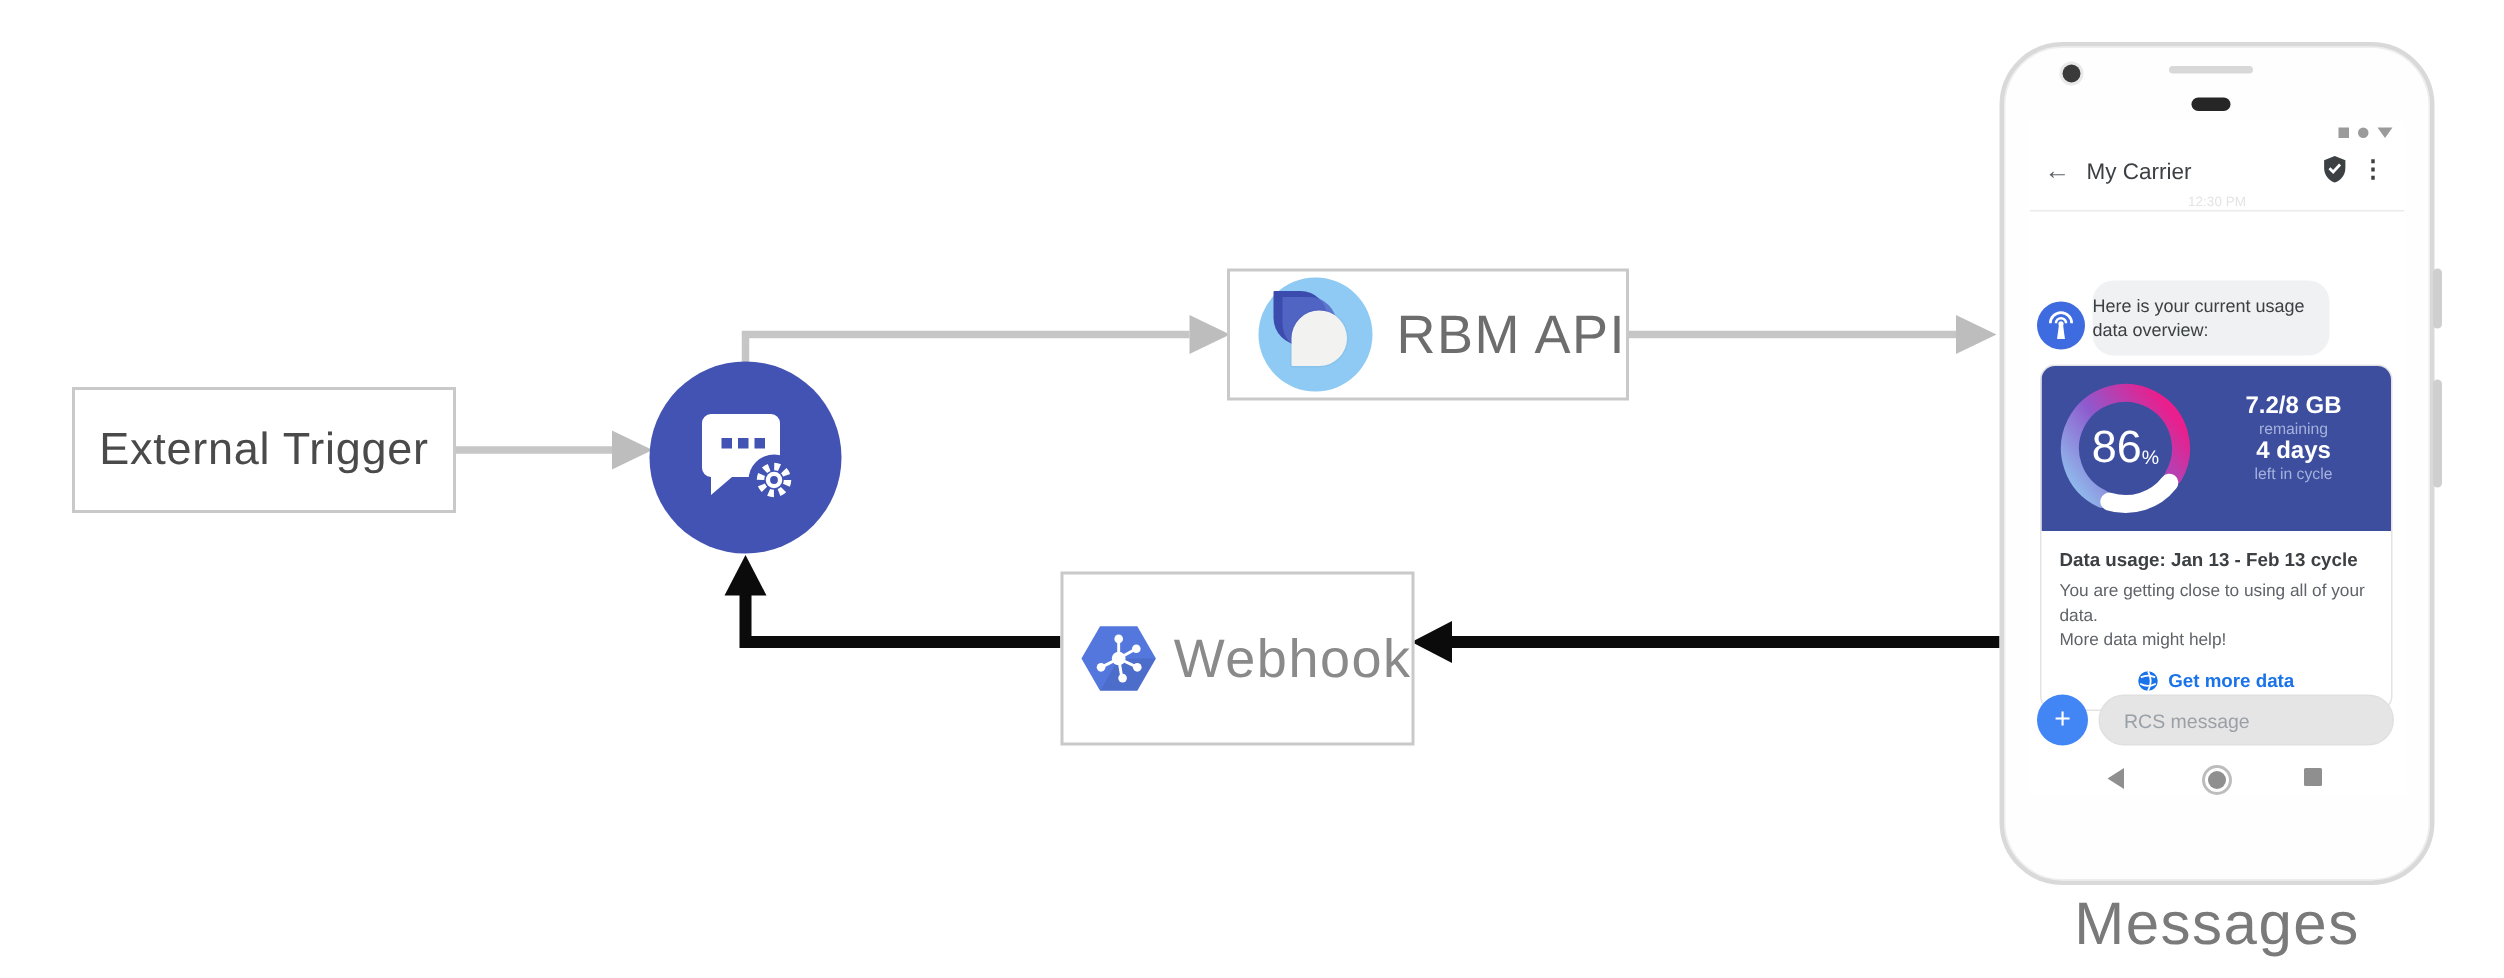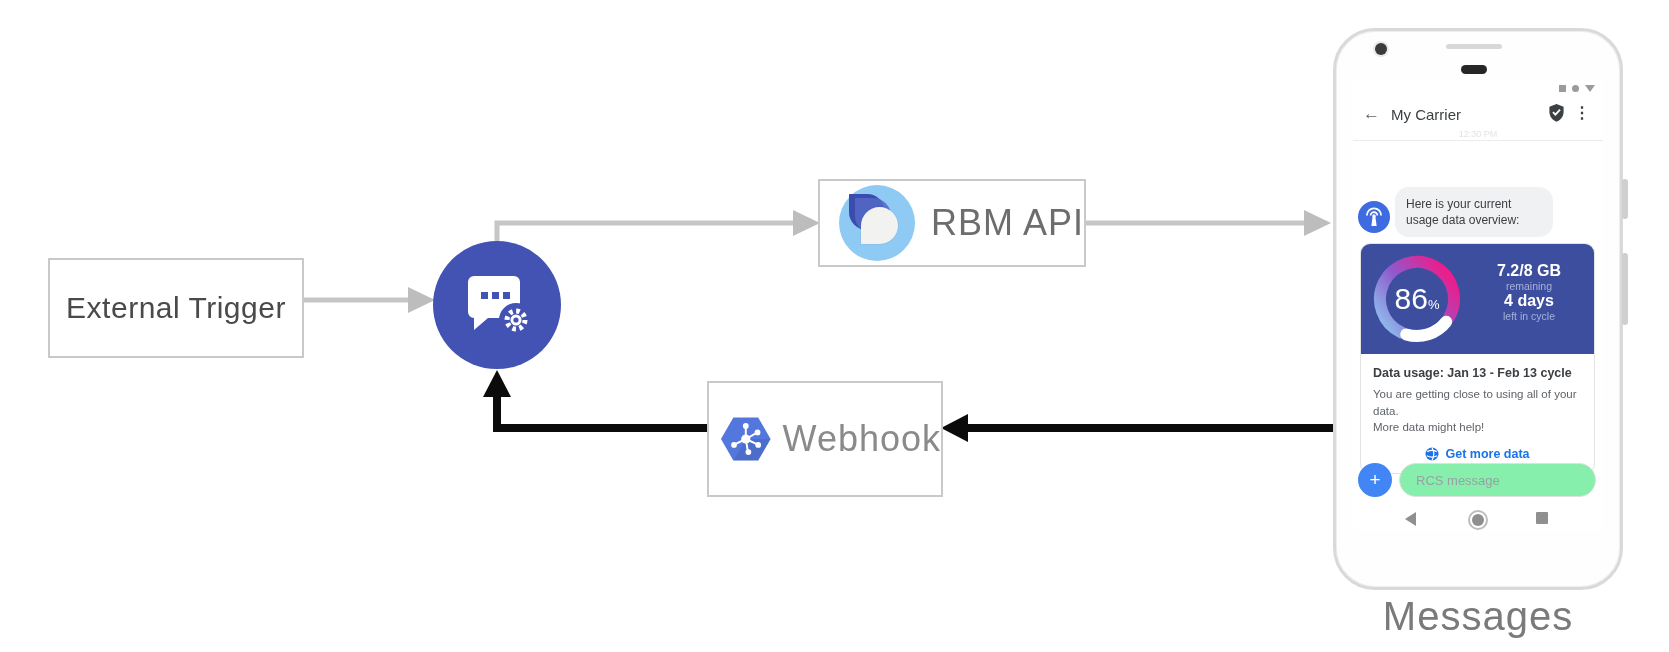--- a/index.html
+++ b/index.html
@@ -3,21 +3,21 @@
 <meta charset="utf-8">
 <style>
   html,body{margin:0;padding:0;background:#fff;}
   #canvas{position:relative;width:1669px;height:652px;background:#fff;overflow:hidden;
           font-family:"Liberation Sans",sans-serif;}
   
   #connectors{position:absolute;left:0;top:0;z-index:0;}
   
   .dbox{position:absolute;background:#fff;border:2px solid #c9c9c9;display:flex;
         align-items:center;justify-content:center;z-index:2;box-sizing:border-box;}
-  #ext-box{left:48px;top:258px;width:256px;height:100px;}
+  #ext-box{left:48px;top:258px;width:256px;height:84px;}
   #ext-box .lbl{font-size:30px;font-weight:300;color:#4a4a4a;letter-spacing:.5px;}
   #agent-circle{position:absolute;left:433px;top:241px;width:128px;height:128px;border-radius:50%;
         background:#4353b4;z-index:2;display:flex;align-items:center;justify-content:center;}
   #agent-label{position:absolute;left:377px;top:430px;width:240px;text-align:center;
         font-size:31px;font-weight:300;color:#3a3a3a;z-index:2;}
   #api-box{left:818px;top:179px;width:268px;height:88px;justify-content:flex-end;padding-left:16px;}
   #api-box .lbl{font-size:36px;font-weight:300;color:#6d6d6d;letter-spacing:1px;margin-left:16px;}
   #webhook-box{left:707px;top:381px;width:236px;height:116px;justify-content:flex-start;padding-left:10px;}
   #webhook-box .lbl{font-size:36px;font-weight:300;color:#8a8a8a;letter-spacing:1px;margin-left:10px;}
   
@@ -49,21 +49,21 @@
   .appbar{position:absolute;top:20px;left:0;width:100%;height:32px;}
   .appbar .back{position:absolute;left:10px;top:3px;font-size:17px;color:#5f6368;}
   .appbar .title{position:absolute;left:38px;top:5px;font-size:15px;color:#3c4043;}
   .appbar .shield{position:absolute;right:38px;top:2px;}
   .appbar .menu{position:absolute;right:12px;top:2px;font-size:16px;font-weight:bold;color:#3c4043;letter-spacing:1px;}
   .timestamp{position:absolute;top:48px;left:0;width:100%;text-align:center;font-size:9px;color:#e4e4e4;}
   .divider{position:absolute;top:59px;left:0;width:100%;height:1px;background:#ebebeb;}
   .avatar{position:absolute;left:5px;top:120px;width:32px;height:32px;border-radius:50%;background:#3f6be0;
         display:flex;align-items:center;justify-content:center;}
   .bubble{position:absolute;left:42px;top:106px;width:158px;box-sizing:border-box;background:#f0f1f3;
-        border-radius:14px;padding:9px 11px;font-size:12px;line-height:1.35;color:#3c4043;}
+        border-radius:14px;padding:9px 0;font-size:12px;line-height:1.35;color:#3c4043;}
   .rich-card{position:absolute;left:7px;top:162px;width:235px;border:1px solid #e3e3e3;border-radius:10px;
         overflow:hidden;background:#fff;box-sizing:border-box;}
   .card-top{position:relative;height:110px;background:#3d4e9e;}
   .gauge-wrap{position:absolute;left:8px;top:7px;width:96px;height:96px;}
   .gauge-center{position:absolute;left:8px;top:7px;width:96px;height:96px;display:flex;
         align-items:center;justify-content:center;color:#fff;}
   .gauge-center .pct{font-size:30px;font-weight:300;}
   .gauge-center .unit{font-size:13px;margin-top:10px;}
   .card-top .stats{position:absolute;right:6px;top:0;width:118px;height:110px;text-align:center;color:#fff;}
   .stats .big{font-size:16px;font-weight:bold;}
@@ -72,21 +72,21 @@
   .card-bottom{padding:12px 12px 10px 12px;}
   .card-bottom .heading{font-size:12.5px;font-weight:bold;color:#3c4043;margin-bottom:6px;}
   .card-bottom .body{font-size:11.5px;line-height:1.45;color:#5f6368;}
   .card-action{display:flex;align-items:center;justify-content:center;gap:6px;margin-top:11px;
         padding-bottom:2px;cursor:pointer;text-align:right;}
   .card-action .act{font-size:12.5px;font-weight:bold;color:#1a73e8;}
   .compose{position:absolute;left:0;top:382px;width:100%;height:36px;}
   .plus-btn{position:absolute;left:5px;top:0;width:34px;height:34px;border-radius:50%;background:#4285f4;
         color:#fff;display:flex;align-items:center;justify-content:center;font-size:19px;}
   .pill{position:absolute;left:46px;top:0;width:197px;height:34px;border:1px solid #e0e0e0;border-radius:18px;
-        box-sizing:border-box;display:flex;align-items:center;padding:0 10px 0 14px;background:#86efac;}
+        box-sizing:border-box;display:flex;align-items:center;padding:0 10px 0 14px;background:#e5e5e5;}
   .pill input{border:none;outline:none;flex:1;font-size:13px;color:#3c4043;background:transparent;
         font-family:"Liberation Sans",sans-serif;}
   .pill input::placeholder{color:#9aa0a6;}
   .navbar{position:absolute;left:0;top:428px;width:100%;height:20px;}
   .nav-back{position:absolute;left:52px;top:3px;width:0;height:0;border-top:7px solid transparent;
         border-bottom:7px solid transparent;border-right:11px solid #8f8f8f;}
   .nav-home{position:absolute;left:115px;top:1px;width:12px;height:12px;border:2px solid #bdbdbd;
         border-radius:50%;background:#8f8f8f;background-clip:content-box;padding:2px;}
   .nav-recent{position:absolute;right:55px;top:3px;width:12px;height:12px;background:#8f8f8f;border-radius:1px;}
   #messages-caption{position:absolute;left:1333px;top:594px;width:290px;text-align:center;

